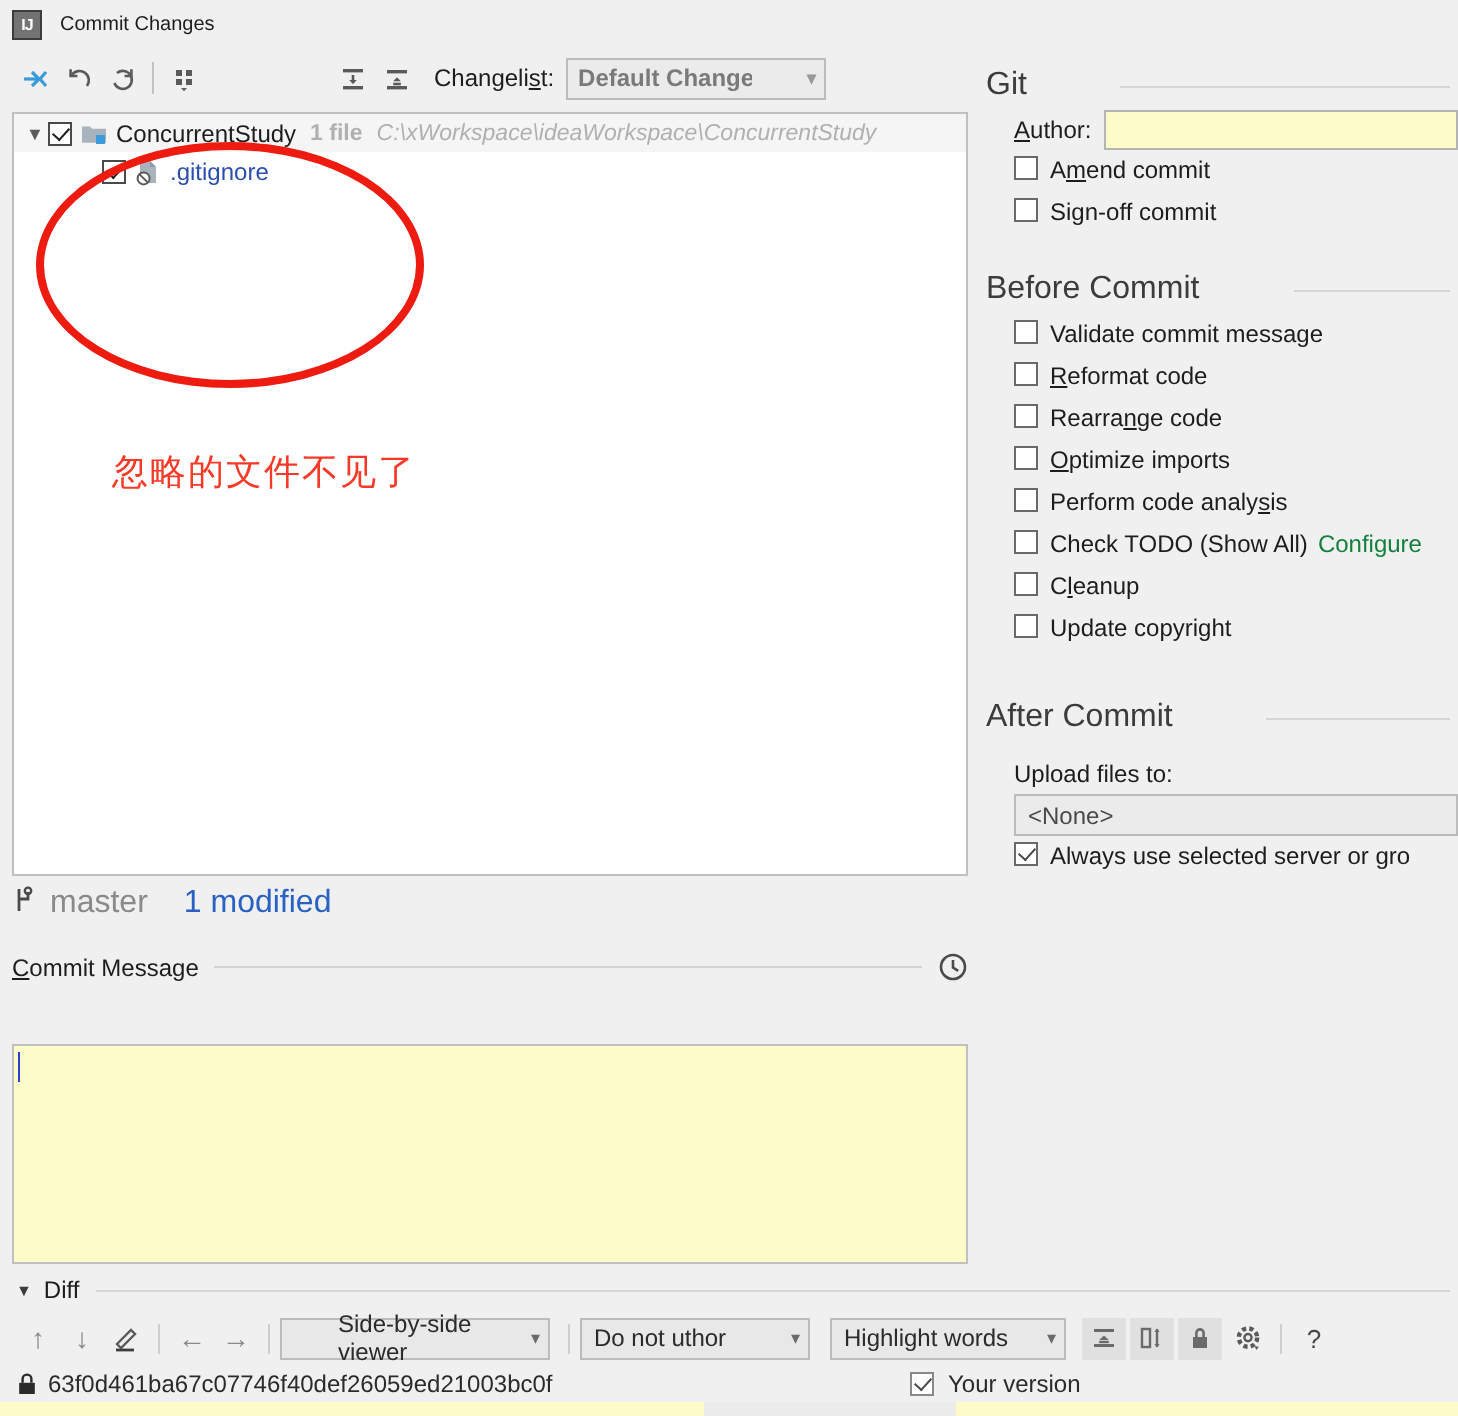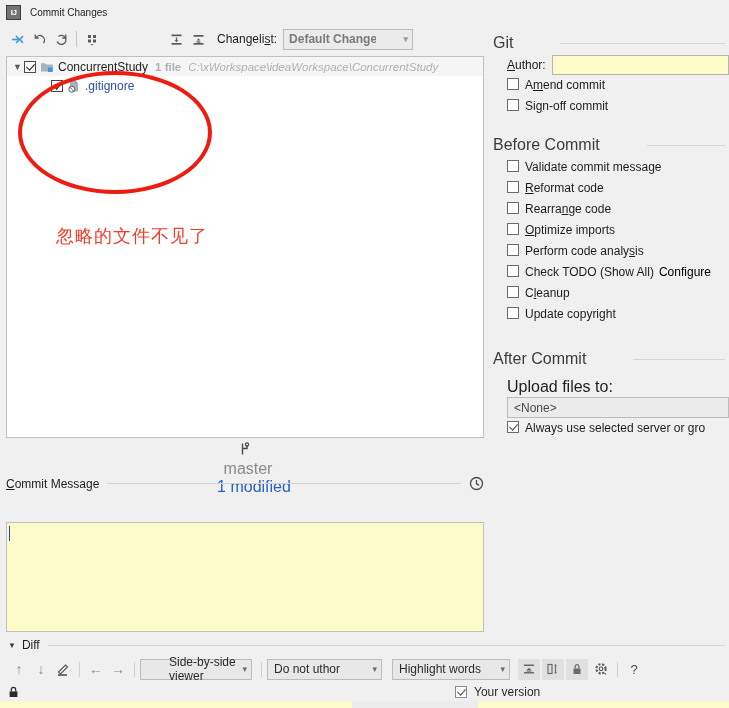--- a/index.html
+++ b/index.html
@@ -197,21 +197,20 @@
 
   
   #branch-line {
     position: absolute;
     left: 6px; top: 418px;
     width: 478px;
     height: 20px;
     display: flex;
     align-items: center;
     font-size: 16px;
-    flex-direction: column;
   }
   #branch-name { color: #8a8a8a; margin-left: 6px; }
   #modified-count { color: #2a62c4; margin-left: 18px; }
 
   
   #cm-header {
     position: absolute;
     left: 6px; top: 452px;
     width: 478px;
     display: flex;
@@ -274,40 +273,40 @@
   .ckbox.checked::after {
     content: "";
     position: absolute;
     left: 3px; top: 0px;
     width: 4px; height: 7px;
     border: solid #4a4a4a;
     border-width: 0 1.4px 1.4px 0;
     transform: rotate(42deg);
   }
   .ckrow u { text-decoration: underline; }
-  .cfg-link { color: #000000; margin-left: 5px; }
+  .cfg-link { color: #15803d; margin-left: 5px; }
 
   #author-row {
     display: flex;
     align-items: center;
     padding-left: 20px;
     height: 26px;
   }
   #author-label { font-size: 12px; margin-right: 6px; white-space: nowrap; }
   #author-label u { text-decoration: underline; }
   #author-input {
     flex: 1;
     height: 20px;
     background: #fdfbc8;
     border: 1px solid #b4b4b4;
     box-sizing: border-box;
   }
   #upload-label {
     padding-left: 20px;
-    font-size: 16px;
+    font-size: 12px;
     height: 20px;
     display: flex;
     align-items: center;
   }
   #upload-select {
     margin-left: 20px;
     margin-right: 0;
     height: 21px;
     background: #ebebeb;
     border: 1px solid #bcbcbc;
@@ -645,21 +644,21 @@
       <div class="dbtn">
         <svg width="15" height="15" viewBox="0 0 15 15">
           <path d="M2.5 10 L9.5 3 L11.5 5 L4.5 12 Z" fill="none" stroke="#5a5a5a" stroke-width="1.2"></path>
           <rect x="2" y="12.3" width="9" height="1.4" fill="#3c3c3c"></rect>
         </svg>
       </div>
       <div class="dsep"></div>
       <div class="dbtn">←</div>
       <div class="dbtn">→</div>
       <div class="dsep"></div>
-      <div class="dcombo" style="width:112px;padding-left:28px;">
+      <div class="dcombo" style="width:135px;padding-left:28px;">
         <span>Side-by-side viewer</span>
         <span style="color:#6a6a6a;font-size:9px;margin-left:4px;">▾</span>
       </div>
       <div class="dsep"></div>
       <div class="dcombo" style="width:115px;">
         <span>Do not uthor</span>
         <span style="color:#6a6a6a;font-size:9px;margin-left:4px;">▾</span>
       </div>
       <div class="dcombo" style="width:118px;margin-left:6px;">
         <span>Highlight words</span>
@@ -700,20 +699,21 @@
     </div>
 
     <div id="diff-titles">
       <div id="diff-left-title">
         <span style="margin-right:5px;display:flex;align-items:center;">
           <svg width="11" height="12" viewBox="0 0 11 12">
             <rect x="1.6" y="5.4" width="7.8" height="5.6" fill="#2b2b2b"></rect>
             <path d="M3.3 5.4 v-1.9 a2.2 2.2 0 0 1 4.4 0 v1.9" fill="none" stroke="#2b2b2b" stroke-width="1.2"></path>
           </svg>
         </span>
+        <span>63f0d461ba67c07746f40def26059ed21003bc0f</span>
       </div>
       <div id="diff-right-title">
         <span class="ckbox checked" style="margin-right:7px;border-color:#8a8a8a;"></span>
         <span>Your version</span>
       </div>
     </div>
 
     <div id="diff-rows">
       <div id="dr-left">
         <span class="check-green">✔</span>

